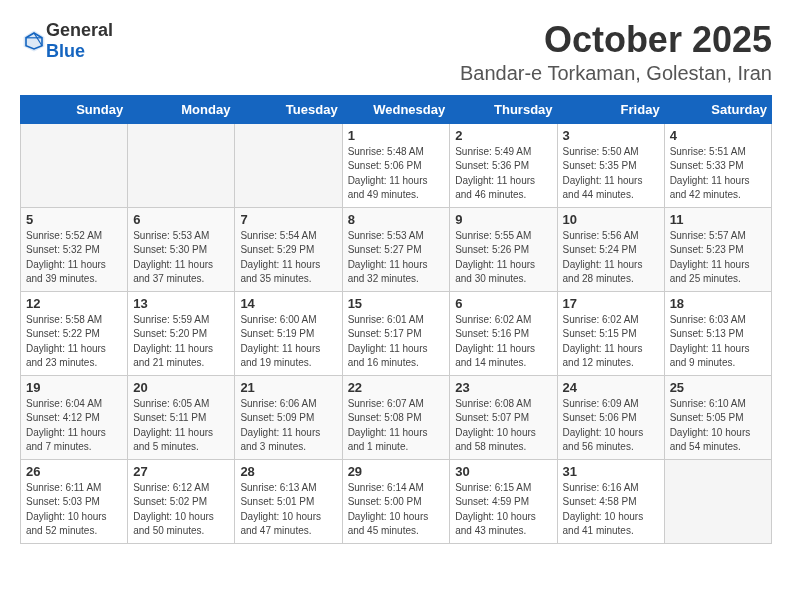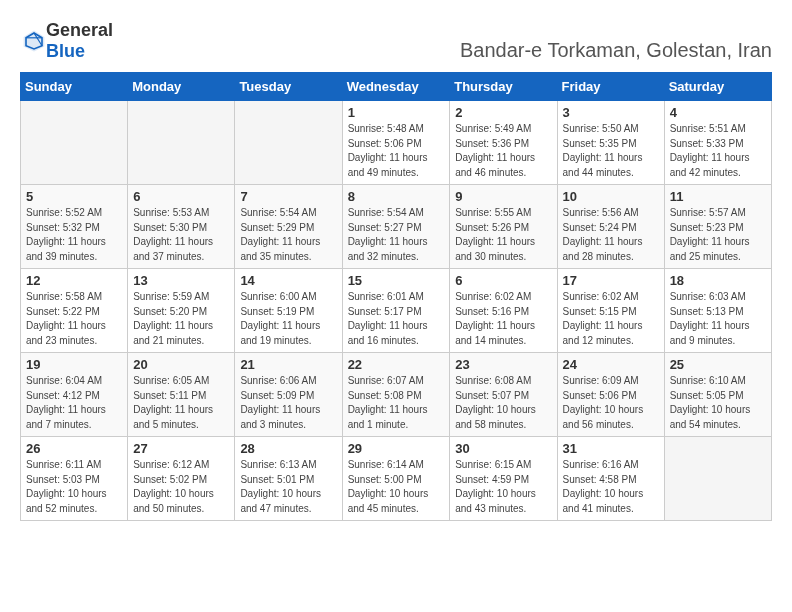--- a/index.html
+++ b/index.html
@@ -6,21 +6,21 @@
     body {
       font-family: Arial, sans-serif;
       background: #fff;
       width: 792px;
       min-height: 612px;
       padding: 20px;
     }
     .header-section {
       display: flex;
       justify-content: space-between;
-      align-items: flex-end;
+      align-items: flex-start;
       margin-bottom: 10px;
       gap: 16px;
     }
     .logo {
       display: flex;
       align-items: center;
     }
     .logo-text-general {
       font-size: 18px;
       font-weight: bold;
@@ -51,21 +51,21 @@
       margin-top: 2px;
     }
     .calendar {
       width: 100%;
       border-collapse: collapse;
       border: 1px solid #ccc;
     }
     .calendar th {
       background-color: #1565c0;
       color: #fff;
-      text-align: left;
+      text-align: right;
       padding: 6px 4px;
       font-size: 13px;
       border: 1px solid #1565c0;
     }
     .calendar td {
       vertical-align: top;
       border: 1px solid #ccc;
       padding: 4px 5px;
       width: 108px;
       min-height: 80px;
@@ -102,20 +102,21 @@
       <polygon points="15,5 25,11 25,21 15,25 5,21 5,11" fill="none" stroke="#1565c0" stroke-width="2"></polygon>
       <line x1="15" y1="5" x2="25" y2="21" stroke="#1565c0" stroke-width="1.5"></line>
       <line x1="5" y1="11" x2="25" y2="11" stroke="#1565c0" stroke-width="1.5"></line>
     </svg>
     <div>
       <span class="logo-text-general">General</span><br>
       <span class="logo-text-blue">Blue</span>
     </div>
   </div>
   <div class="title-section">
+    <div class="month-title">October 2025</div>
     <div class="subtitle">Bandar-e Torkaman, Golestan, Iran</div>
   </div>
 </div>
 
 <table class="calendar">
   <thead>
     <tr>
       <th>Sunday</th>
       <th>Monday</th>
       <th>Tuesday</th>
@@ -176,21 +177,21 @@
         </td>
         <td>
           <span class="day-number">7</span>
           <div class="day-info">Sunrise: 5:54 AM
 Sunset: 5:29 PM
 Daylight: 11 hours
 and 35 minutes.</div>
         </td>
         <td>
           <span class="day-number">8</span>
-          <div class="day-info">Sunrise: 5:54 AM
+          <div class="day-info">Sunrise: 5:53 AM
 Sunset: 5:27 PM
 Daylight: 11 hours
 and 32 minutes.</div>
         </td>
         <td>
           <span class="day-number">9</span>
           <div class="day-info">Sunrise: 5:55 AM
 Sunset: 5:26 PM
 Daylight: 11 hours
 and 30 minutes.</div>

